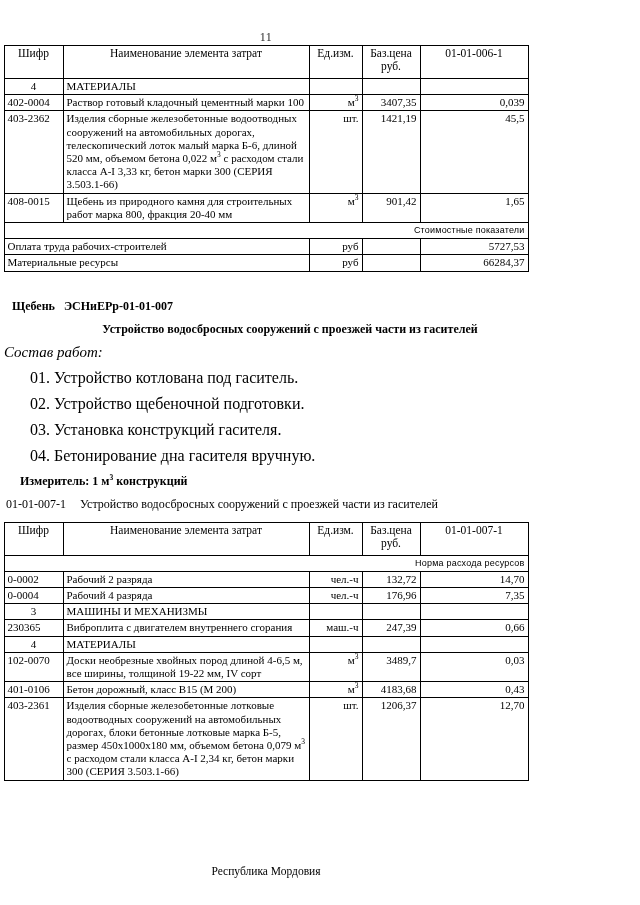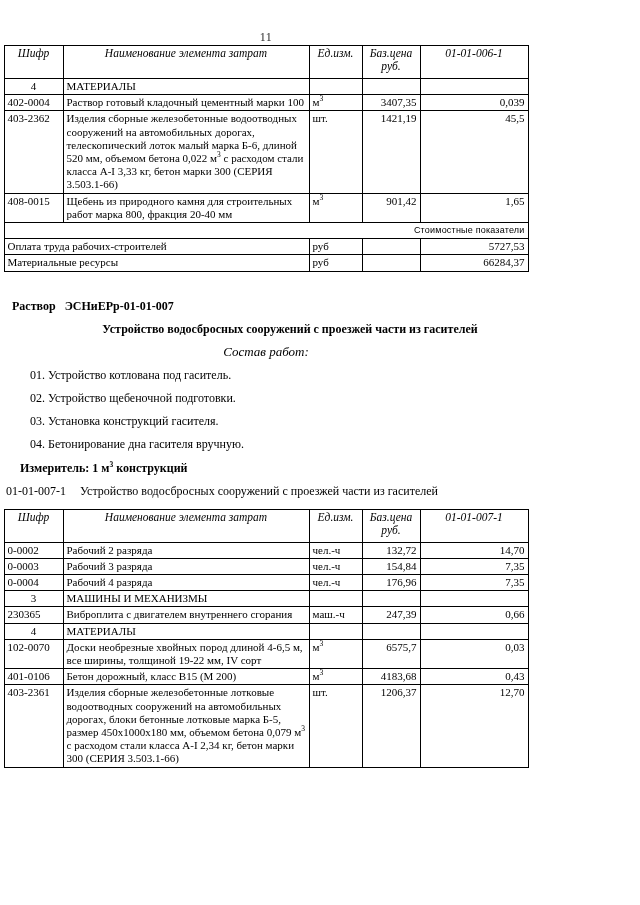--- a/index.html
+++ b/index.html
@@ -49,42 +49,41 @@
   col.c-name  { width: 246px; }
   col.c-unit  { width: 53px; }
   col.c-price { width: 58px; }
   col.c-val   { width: 108px; }
 
   .th-cell {
     text-align: center;
     vertical-align: middle;
     height: 30px;
     font-size: 11.5px;
-    font-style: italic;
   }
   .code { text-align: left; white-space: nowrap; }
   .name { text-align: left; }
-  .unit { text-align: left; white-space: nowrap; }
+  .unit { text-align: right; white-space: nowrap; }
   .price { text-align: right; white-space: nowrap; padding-right: 6px; }
   .val   { text-align: right; white-space: nowrap; padding-right: 5px; }
   .grp-num { text-align: center; font-weight: bold; }
   .grp-label { font-weight: bold; }
 
   .banner td {
     text-align: right;
     font-family: "Liberation Sans", "DejaVu Sans", sans-serif;
     font-size: 9px;
     padding-right: 4px;
     letter-spacing: 0.2px;
     height: 13px;
     line-height: 12px;
   }
 
   .sum-label { font-weight: bold; padding-left: 18px; }
-  .sum-unit  { text-align: left; font-weight: bold; margin-left: 40px; }
+  .sum-unit  { text-align: right; font-weight: bold; margin-left: 40px; }
   .sum-val   { text-align: right; font-weight: bold; padding-right: 5px; }
 
   sup { font-size: 7.5px; vertical-align: super; line-height: 0; }
 
   
   .mid {
     width: 524px;
     margin: 0 auto;
     font-size: 12px;
   }
@@ -96,27 +95,27 @@
   }
   .tbl-title .tt-word { margin-right: 9px; }
   .tbl-subtitle {
     font-weight: bold;
     font-size: 12px;
     text-align: center;
     margin-top: 8px;
     padding-left: 48px;
   }
   .sostav {
-    text-align: center;
+    text-align: left;
     font-style: italic;
-    font-size: 13px;
+    font-size: 15px;
     margin-top: 7px;
   }
   .work-item {
-    font-size: 12px;
+    font-size: 16px;
     margin-top: 8px;
     padding-left: 26px;
   }
   .measure {
     font-size: 12px;
     font-weight: bold;
     margin-top: 9px;
     padding-left: 16px;
   }
   .row-title {
@@ -209,21 +208,21 @@
         <td colspan="2" class="sum-label">Материальные ресурсы</td>
         <td class="sum-unit">руб</td>
         <td class="price"></td>
         <td class="sum-val">66284,37</td>
       </tr>
     </tbody>
   </table>
 
   <div class="mid">
     <div class="tbl-title">
-      <span class="tt-word">Раствор</span><span>ЭСНиЕРр-01-01-007</span>
+      <span class="tt-word">Щебень</span><span>ЭСНиЕРр-01-01-007</span>
     </div>
     <div class="tbl-subtitle">Устройство водосбросных сооружений с проезжей части из гасителей</div>
     <div class="sostav">Состав работ:</div>
     <div class="work-item">01. Устройство котлована под гаситель.</div>
     <div class="work-item">02. Устройство щебеночной подготовки.</div>
     <div class="work-item">03. Установка конструкций гасителя.</div>
     <div class="work-item">04. Бетонирование дна гасителя вручную.</div>
     <div class="measure"><span>Измеритель: 1 м</span><sup>3</sup><span> конструкций</span></div>
     <div class="row-title">
       <span class="rt-code">01-01-007-1</span><span>Устройство водосбросных сооружений с проезжей части из гасителей</span>
@@ -243,36 +242,32 @@
         <td class="th-cell">Шифр</td>
         <td class="th-cell">Наименование элемента затрат</td>
         <td class="th-cell">Ед.изм.</td>
         <td class="th-cell">
           <span>Баз.цена</span><br>
           <span>руб.</span>
         </td>
         <td class="th-cell">01-01-007-1</td>
       </tr>
 
+      <tr class="banner">
+        <td colspan="5">Норма расхода ресурсов</td>
+      </tr>
 
       <tr>
         <td class="code">0-0002</td>
         <td class="name">Рабочий 2 разряда</td>
         <td class="unit">чел.-ч</td>
         <td class="price">132,72</td>
         <td class="val">14,70</td>
       </tr>
       <tr>
-        <td class="code">0-0003</td>
-        <td class="name">Рабочий 3 разряда</td>
-        <td class="unit">чел.-ч</td>
-        <td class="price">154,84</td>
-        <td class="val">7,35</td>
-      </tr>
-      <tr>
         <td class="code">0-0004</td>
         <td class="name">Рабочий 4 разряда</td>
         <td class="unit">чел.-ч</td>
         <td class="price">176,96</td>
         <td class="val">7,35</td>
       </tr>
 
       <tr>
         <td class="grp-num">3</td>
         <td class="grp-label">МАШИНЫ И МЕХАНИЗМЫ</td>
@@ -292,34 +287,35 @@
         <td class="grp-num">4</td>
         <td class="grp-label">МАТЕРИАЛЫ</td>
         <td class="unit"></td>
         <td class="price"></td>
         <td class="val"></td>
       </tr>
       <tr>
         <td class="code">102-0070</td>
         <td class="name">Доски необрезные хвойных пород длиной 4-6,5 м, все ширины, толщиной 19-22 мм, IV сорт</td>
         <td class="unit"><span>м</span><sup>3</sup></td>
-        <td class="price">6575,7</td>
+        <td class="price">3489,7</td>
         <td class="val">0,03</td>
       </tr>
       <tr>
         <td class="code">401-0106</td>
         <td class="name">Бетон дорожный, класс В15 (М 200)</td>
         <td class="unit"><span>м</span><sup>3</sup></td>
         <td class="price">4183,68</td>
         <td class="val">0,43</td>
       </tr>
       <tr>
         <td class="code">403-2361</td>
         <td class="name">Изделия сборные железобетонные лотковые водоотводных сооружений на автомобильных дорогах, блоки бетонные лотковые марка Б-5, размер 450х1000х180 мм, объемом бетона 0,079 м<sup>3</sup> с расходом стали класса А-I 2,34 кг, бетон марки 300 (СЕРИЯ 3.503.1-66)</td>
         <td class="unit">шт.</td>
         <td class="price">1206,37</td>
         <td class="val">12,70</td>
       </tr>
     </tbody>
   </table>
 
+  <div class="footer">Республика Мордовия</div>
 
 </div>
 
 </body></html>

